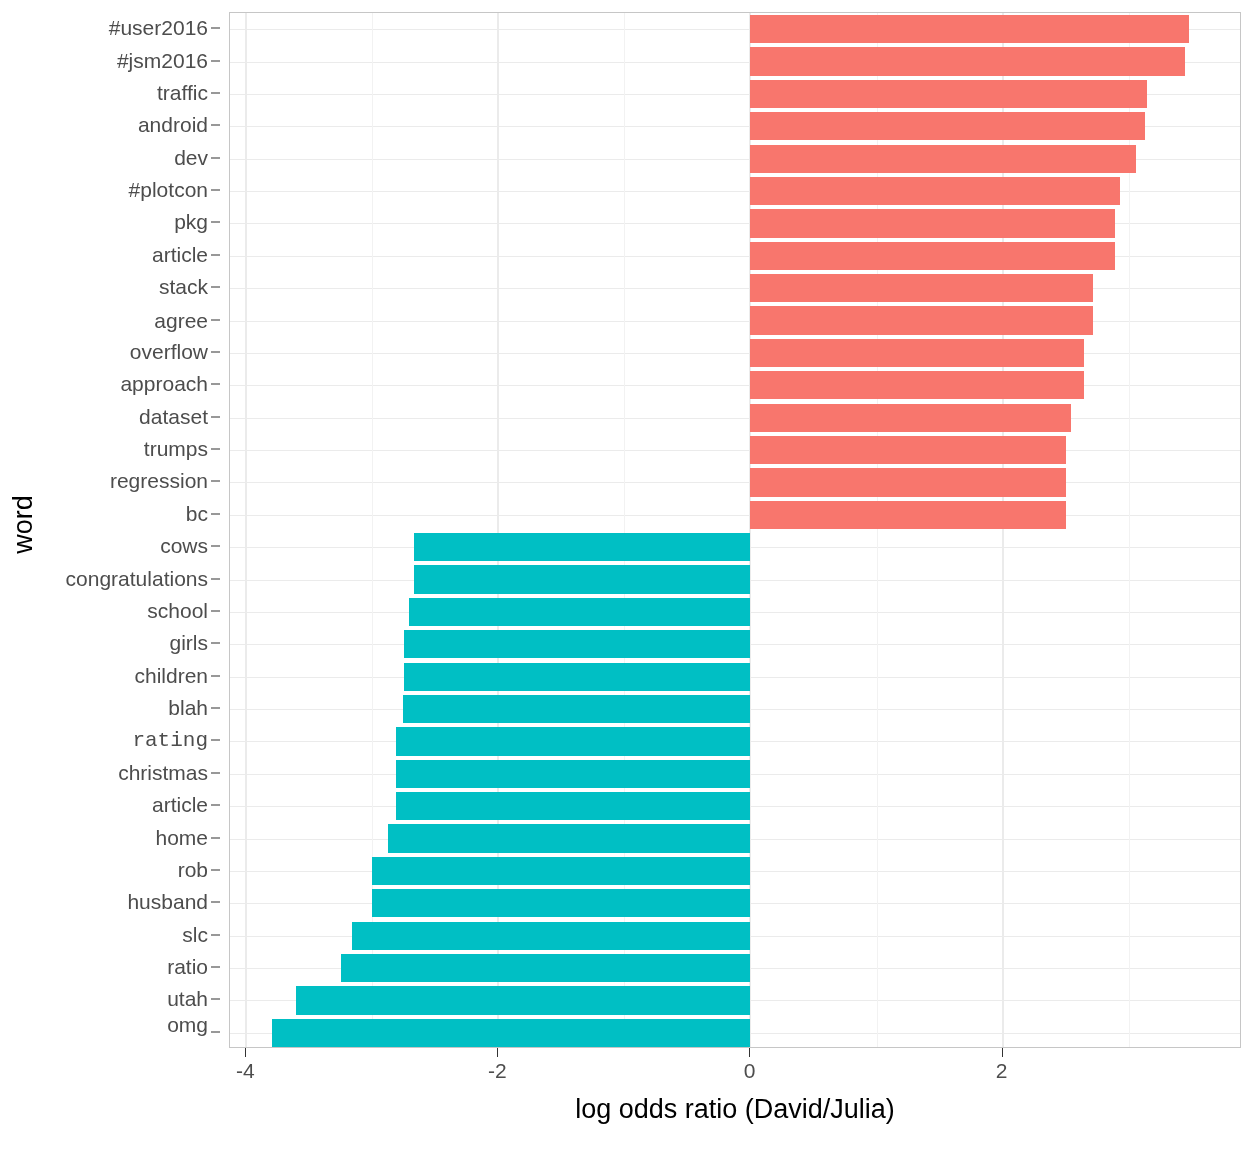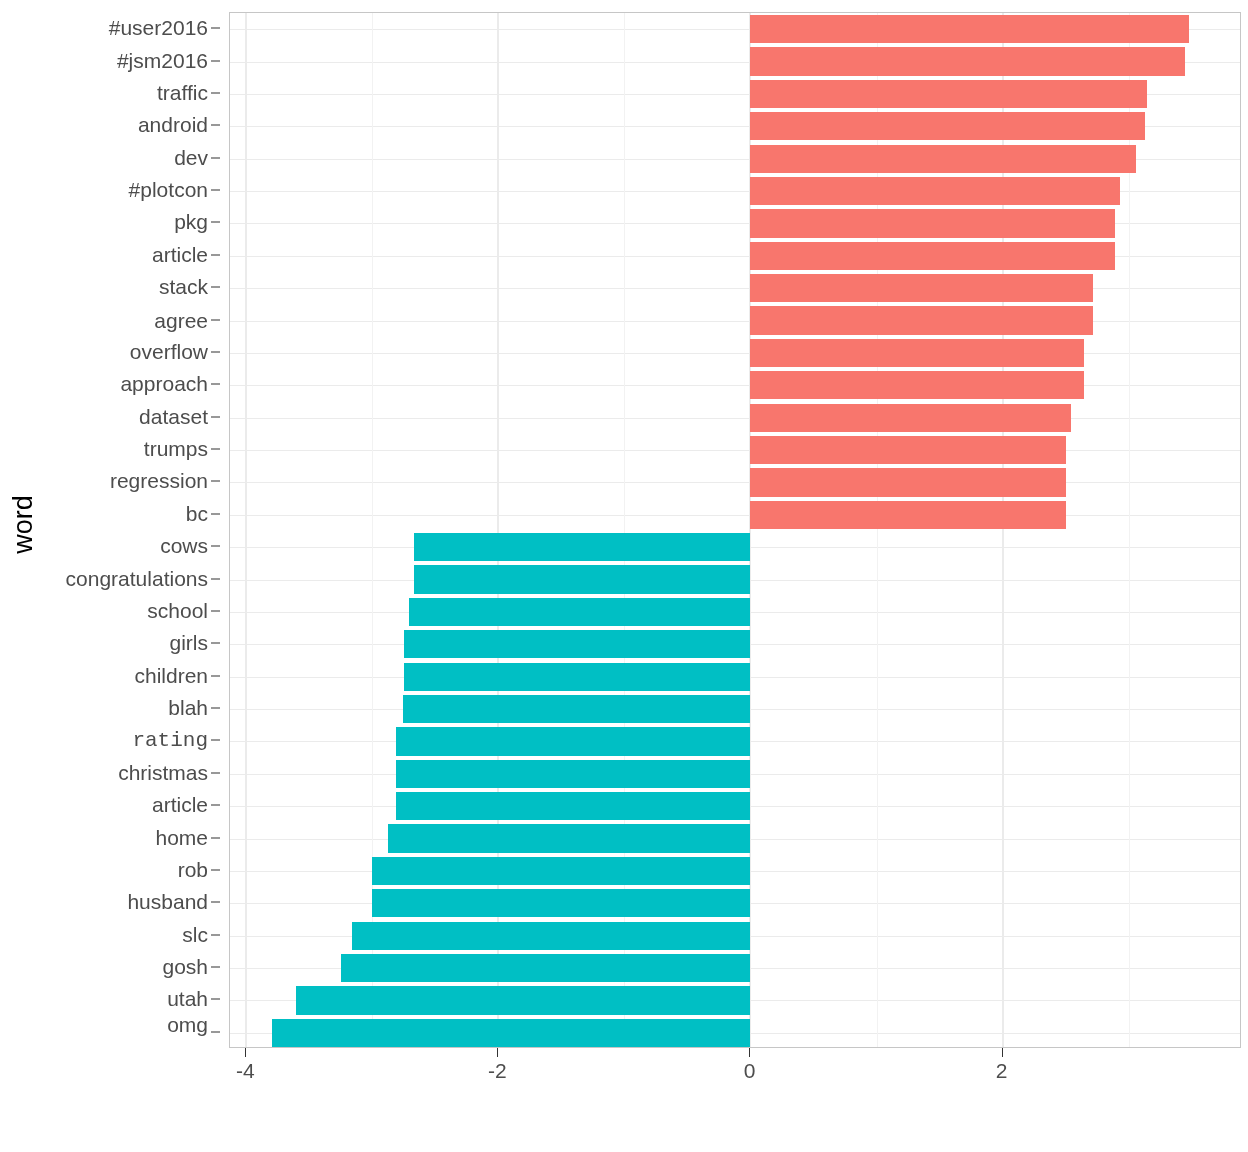--- a/index.html
+++ b/index.html
@@ -191,21 +191,21 @@
       <div class="y-tick-label" style="top: 793.188px;">article</div>
       <div class="y-tick-mark" style="top: 793.188px;"></div>
       <div class="y-tick-label" style="top: 825.562px;">home</div>
       <div class="y-tick-mark" style="top: 825.562px;"></div>
       <div class="y-tick-label" style="top: 857.938px;">rob</div>
       <div class="y-tick-mark" style="top: 857.938px;"></div>
       <div class="y-tick-label" style="top: 890.312px;">husband</div>
       <div class="y-tick-mark" style="top: 890.312px;"></div>
       <div class="y-tick-label" style="top: 922.688px;">slc</div>
       <div class="y-tick-mark" style="top: 922.688px;"></div>
-      <div class="y-tick-label" style="top: 955.062px;">gosh</div>
+      <div class="y-tick-label" style="top: 955.062px;">ratio</div>
       <div class="y-tick-mark" style="top: 955.062px;"></div>
       <div class="y-tick-label" style="top: 987.438px;">utah</div>
       <div class="y-tick-mark" style="top: 987.438px;"></div>
       <div class="y-tick-label" style="top: 1013px;">omg</div>
       <div class="y-tick-mark" style="top: 1019.81px;"></div>
     </div>
 
   <div id="panel">
     <div id="grid-layer">
         <div class="grid-major-y" style="top: 16.1875px;"></div>
@@ -289,14 +289,15 @@
       <div class="x-tick-mark" style="left: 16.3836px;"></div>
       <div class="x-tick-label" style="left: 16.3836px;">-4</div>
       <div class="x-tick-mark" style="left: 268.438px;"></div>
       <div class="x-tick-label" style="left: 268.438px;">-2</div>
       <div class="x-tick-mark" style="left: 520.493px;"></div>
       <div class="x-tick-label" style="left: 520.493px;">0</div>
       <div class="x-tick-mark" style="left: 772.548px;"></div>
       <div class="x-tick-label" style="left: 772.548px;">2</div>
     </div>
 
+  <div id="x-axis-title">log odds ratio (David/Julia)</div>
 
 </div>
 
 </body></html>

